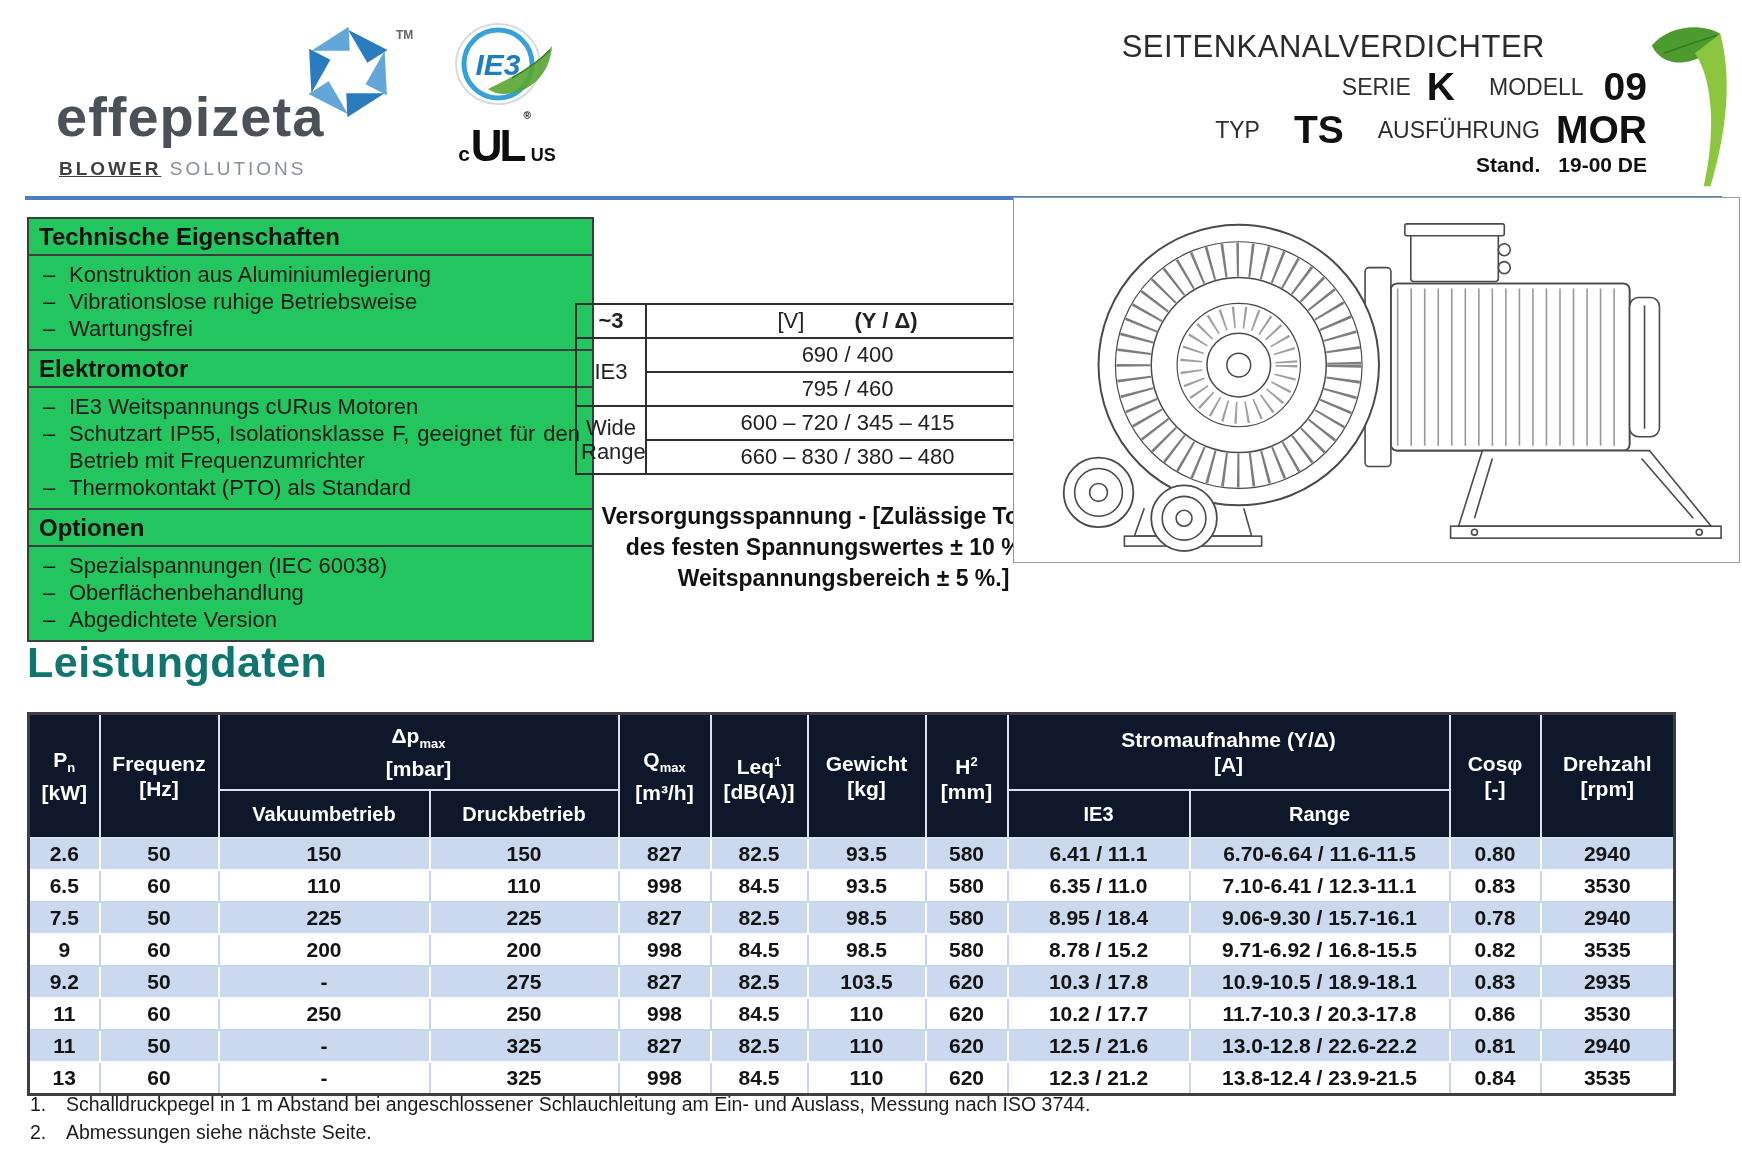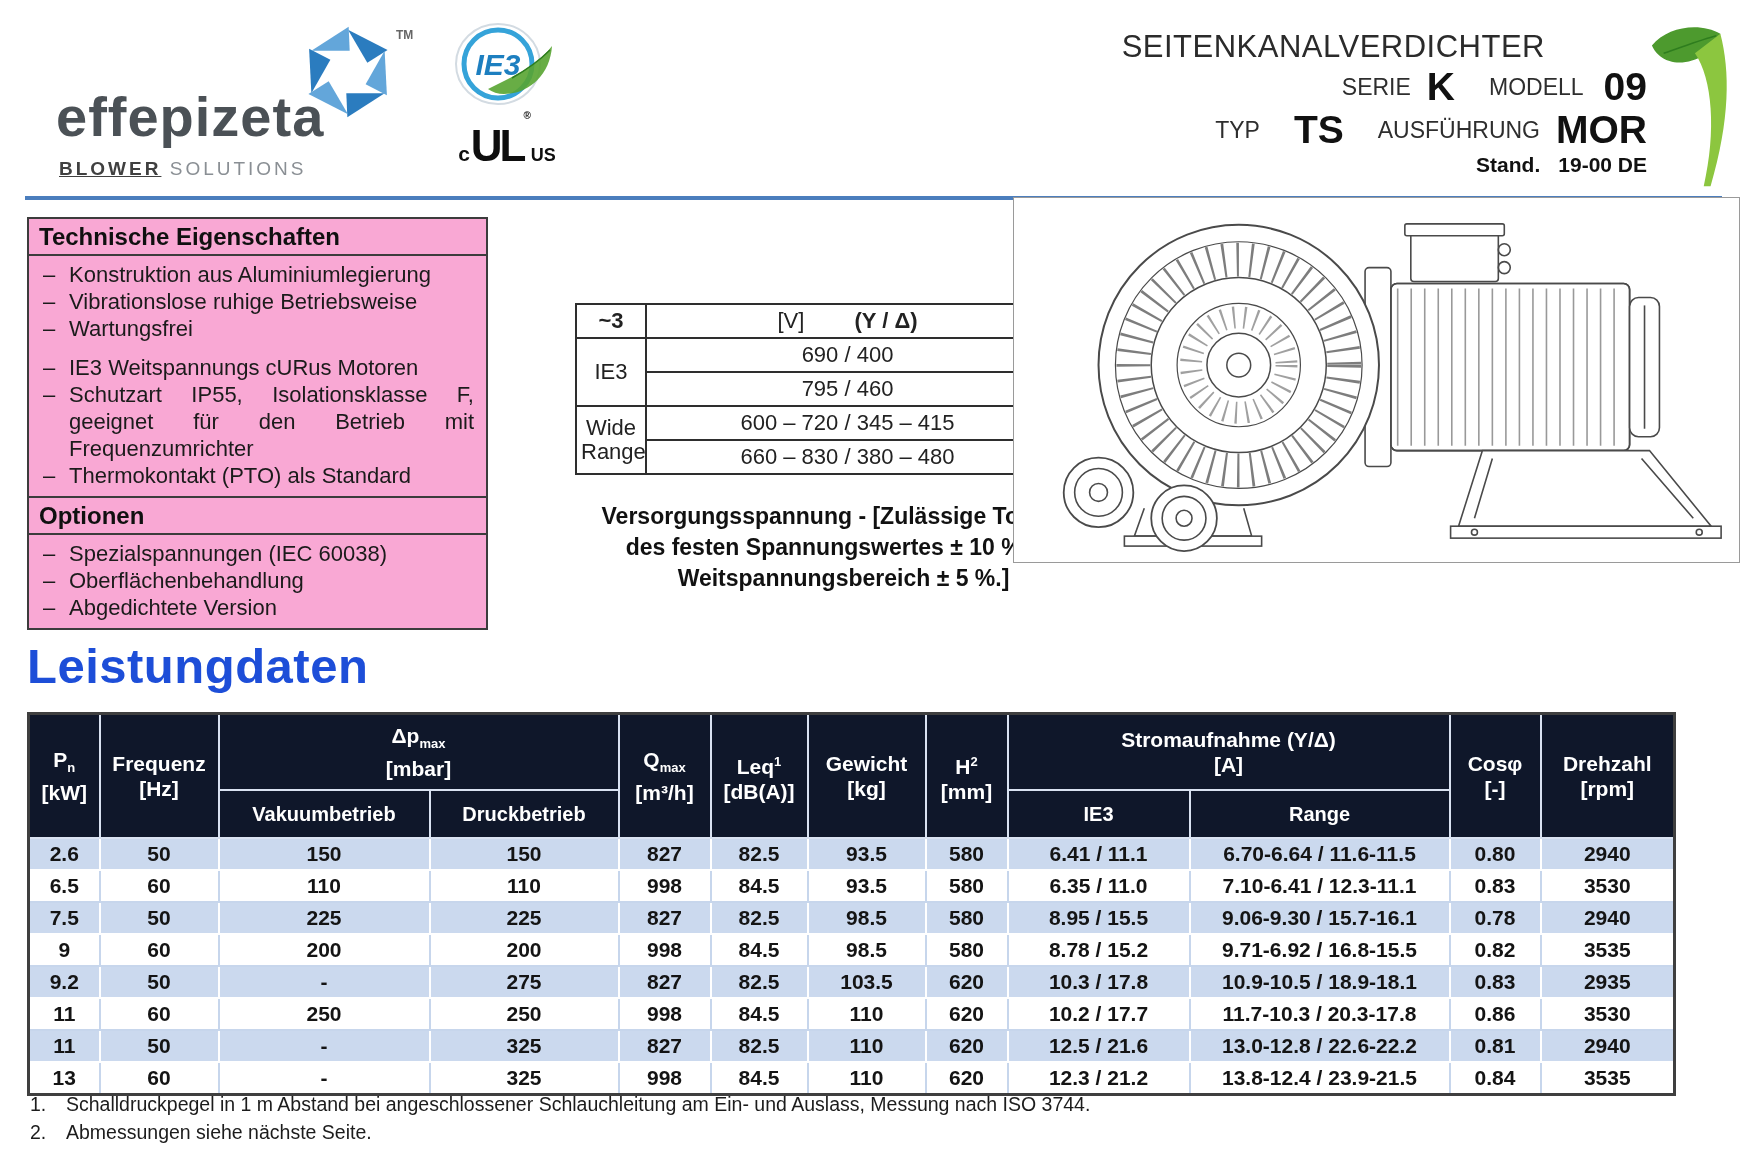--- a/index.html
+++ b/index.html
@@ -34,22 +34,22 @@
   .pvalue{font-size:39px;font-weight:800;color:#111;}
   .gap-s{width:16px;} .gap-m{width:34px;} .gap-l{width:20px;}
   .stand-line{display:flex;align-items:baseline;font-size:21px;font-weight:700;color:#111;line-height:24px;}
   .stand-line .gap{width:18px;}
 
   .leaf{position:absolute;left:1648px;top:22px;width:88px;height:170px;}
 
   .blue-rule{position:absolute;left:25px;top:196px;width:1697px;height:4px;background:#4b7ebd;}
 
   
-  .features-box{position:absolute;left:27px;top:217px;width:461px;border:2px solid #3c3c3c;
-                box-sizing:border-box;background:#f9a8d4;}
+  .features-box{position:absolute;left:27px;top:217px;width:567px;border:2px solid #3c3c3c;
+                box-sizing:border-box;background:#22c55e;}
   .feat-title{font-size:24px;font-weight:700;color:#101010;padding:4px 10px 4px 10px;
               line-height:27px;border-bottom:2px solid #3c3c3c;}
   .feat-title:not(:first-child){border-top:2px solid #3c3c3c;}
   .feat-items{padding:5px 8px 7px 14px;}
   .feat-item{display:flex;font-size:22px;line-height:27px;color:#1b1b1b;}
   .dash{flex:0 0 26px;}
   .feat-text{flex:1;text-align:justify;padding-right:4px;}
 
   
   .voltage-area{position:absolute;left:575px;top:303px;width:537px;}
@@ -60,22 +60,22 @@
   .voltage-table b{font-weight:700;margin-left:44px;}
   .supply-note{margin-top:26px;width:537px;text-align:center;font-weight:700;font-size:23px;
                color:#111;line-height:31px;}
 
   
   .drawing-box{position:absolute;left:1013px;top:197px;width:727px;height:366px;
                border:1px solid #9a9a9a;box-sizing:border-box;background:#fff;}
   .drawing-box svg{width:100%;height:100%;}
 
   
-  .perf-title{position:absolute;left:27px;top:638px;margin:0;font-size:49px;font-weight:800;
-              letter-spacing:.5px;color:#1d4ed8;}
+  .perf-title{position:absolute;left:27px;top:638px;margin:0;font-size:43px;font-weight:800;
+              letter-spacing:.5px;color:#0f766e;}
   .perf-table{position:absolute;left:27px;top:712px;border-collapse:collapse;table-layout:fixed;
               width:1646px;border:3px solid #3f3f3f;}
   .perf-table th{background:#0f172a;color:#fff;font-weight:700;font-size:21px;
                  border:2px solid #d9e2f1;padding:2px 2px;line-height:25px;vertical-align:middle;}
   .perf-table thead tr:first-child th{height:70px;}
   .perf-table thead tr:last-child th{height:42px;font-size:20px;}
   .perf-table sub{font-size:13px;} .perf-table sup{font-size:13px;}
   .h-unit{font-size:21px;font-weight:700;}
   .perf-table td{text-align:center;font-weight:700;font-size:21px;color:#141414;height:30px;padding:0;}
   .perf-table tbody tr:nth-child(odd) td{background:#cbd9ee;border:2px solid #fff;}
@@ -175,20 +175,21 @@
         </div>
         <div class="feat-item">
           <span class="dash">–</span>
           <span class="feat-text">Vibrationslose ruhige Betriebsweise</span>
         </div>
         <div class="feat-item">
           <span class="dash">–</span>
           <span class="feat-text">Wartungsfrei</span>
         </div>
       </div>
+      <div class="feat-title">Elektromotor</div>
       <div class="feat-items">
         <div class="feat-item">
           <span class="dash">–</span>
           <span class="feat-text">IE3 Weitspannungs cURus Motoren</span>
         </div>
         <div class="feat-item">
           <span class="dash">–</span>
           <span class="feat-text">Schutzart IP55, Isolationsklasse F, geeignet für den Betrieb mit Frequenzumrichter</span>
         </div>
         <div class="feat-item">
@@ -396,21 +397,21 @@
         </tr>
         <tr>
           <td>7.5</td>
           <td>50</td>
           <td>225</td>
           <td>225</td>
           <td>827</td>
           <td>82.5</td>
           <td>98.5</td>
           <td>580</td>
-          <td>8.95 / 15.5</td>
+          <td>8.95 / 18.4</td>
           <td>9.06-9.30 / 15.7-16.1</td>
           <td>0.78</td>
           <td>2940</td>
         </tr>
         <tr>
           <td>9</td>
           <td>60</td>
           <td>200</td>
           <td>200</td>
           <td>998</td>

